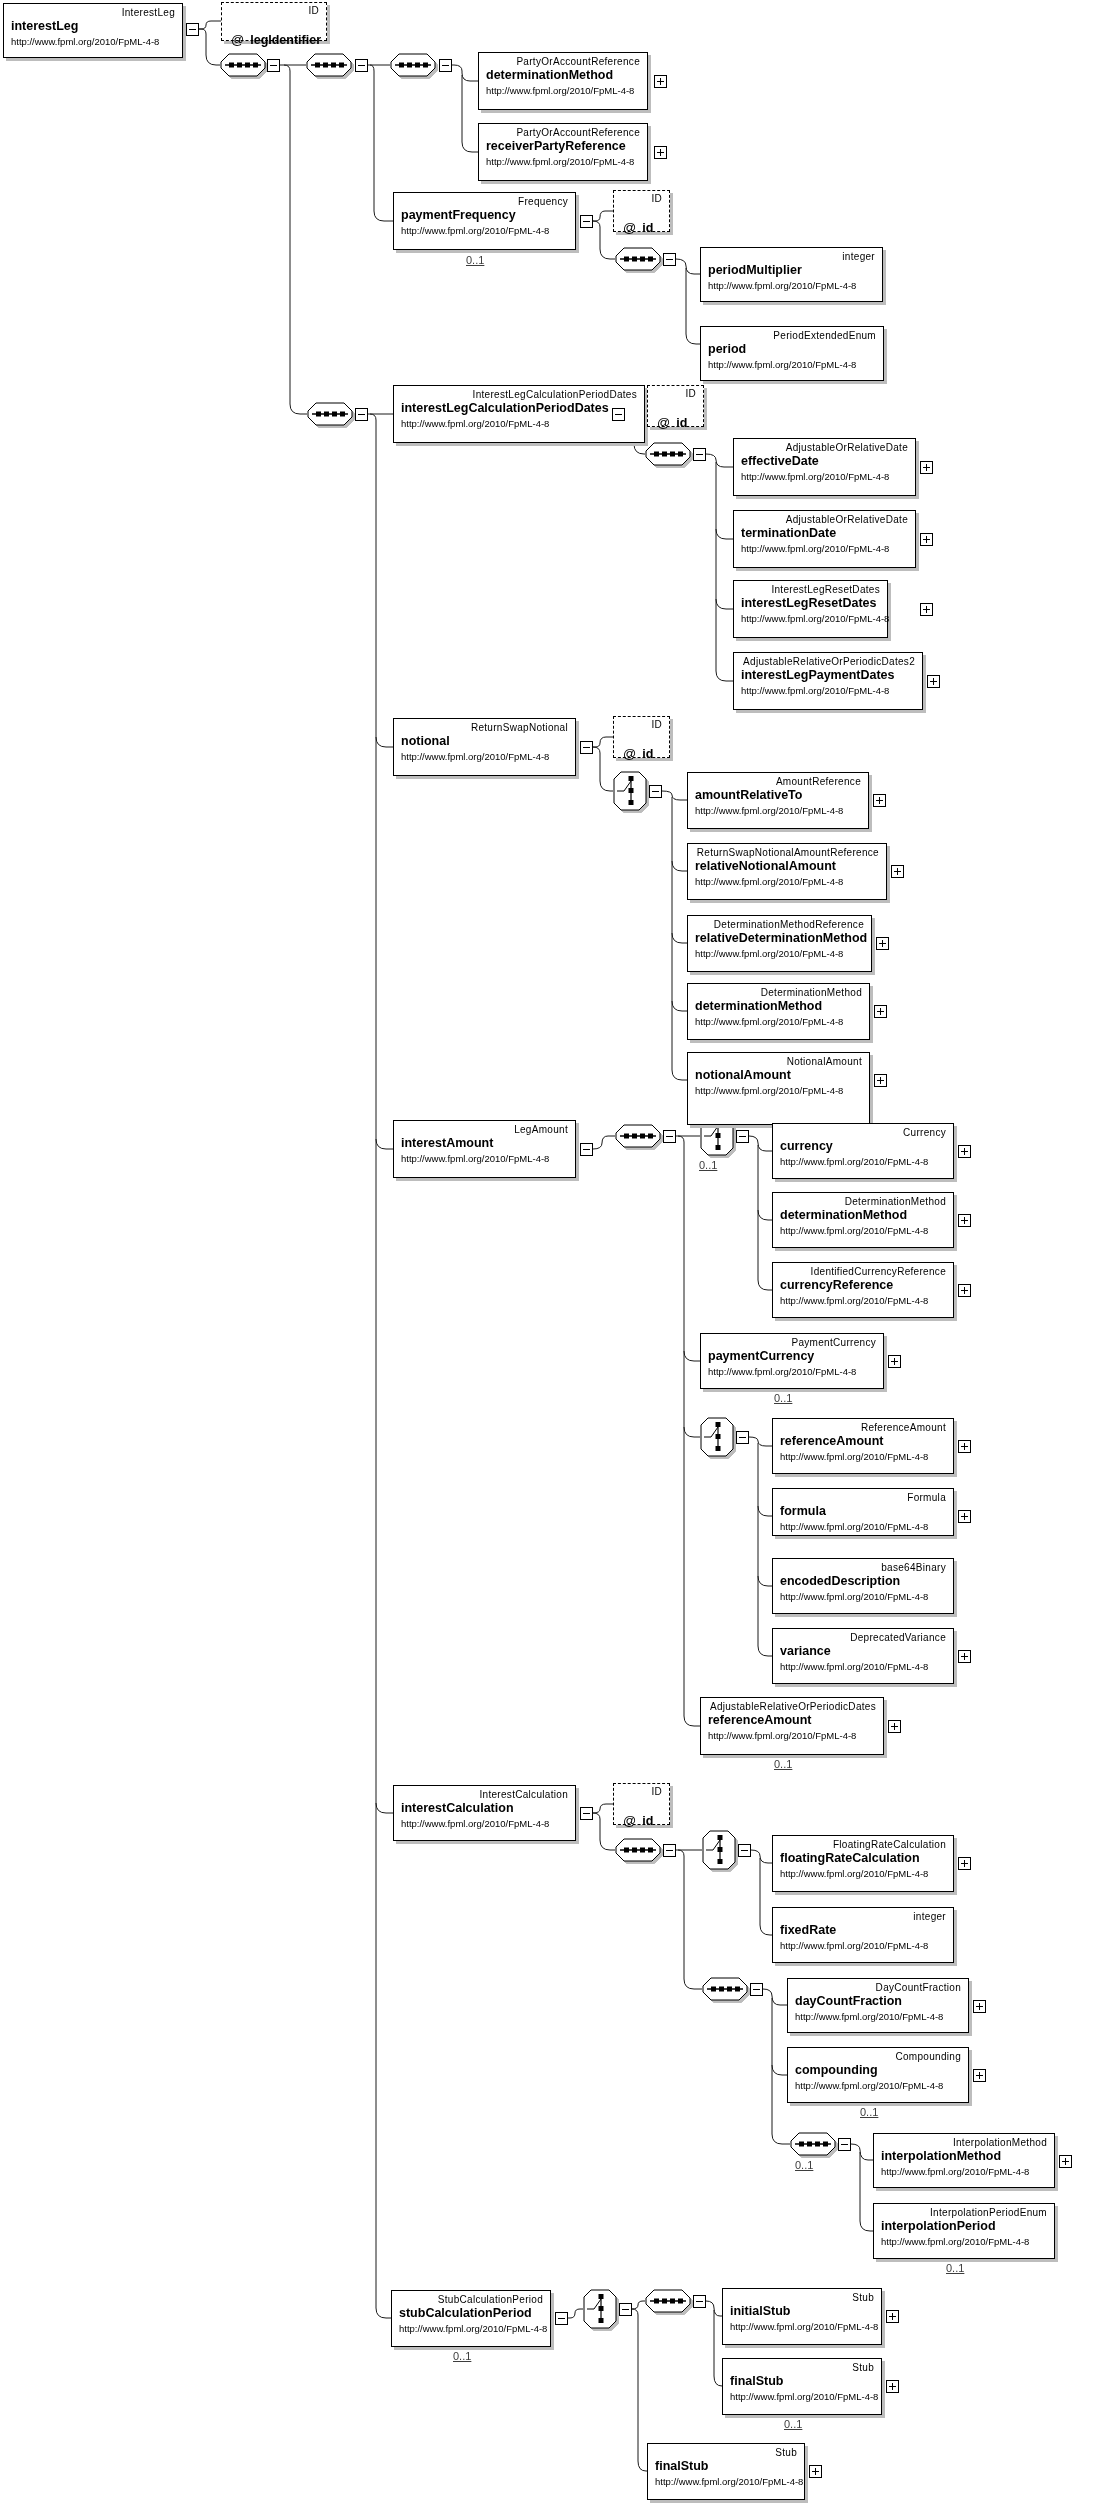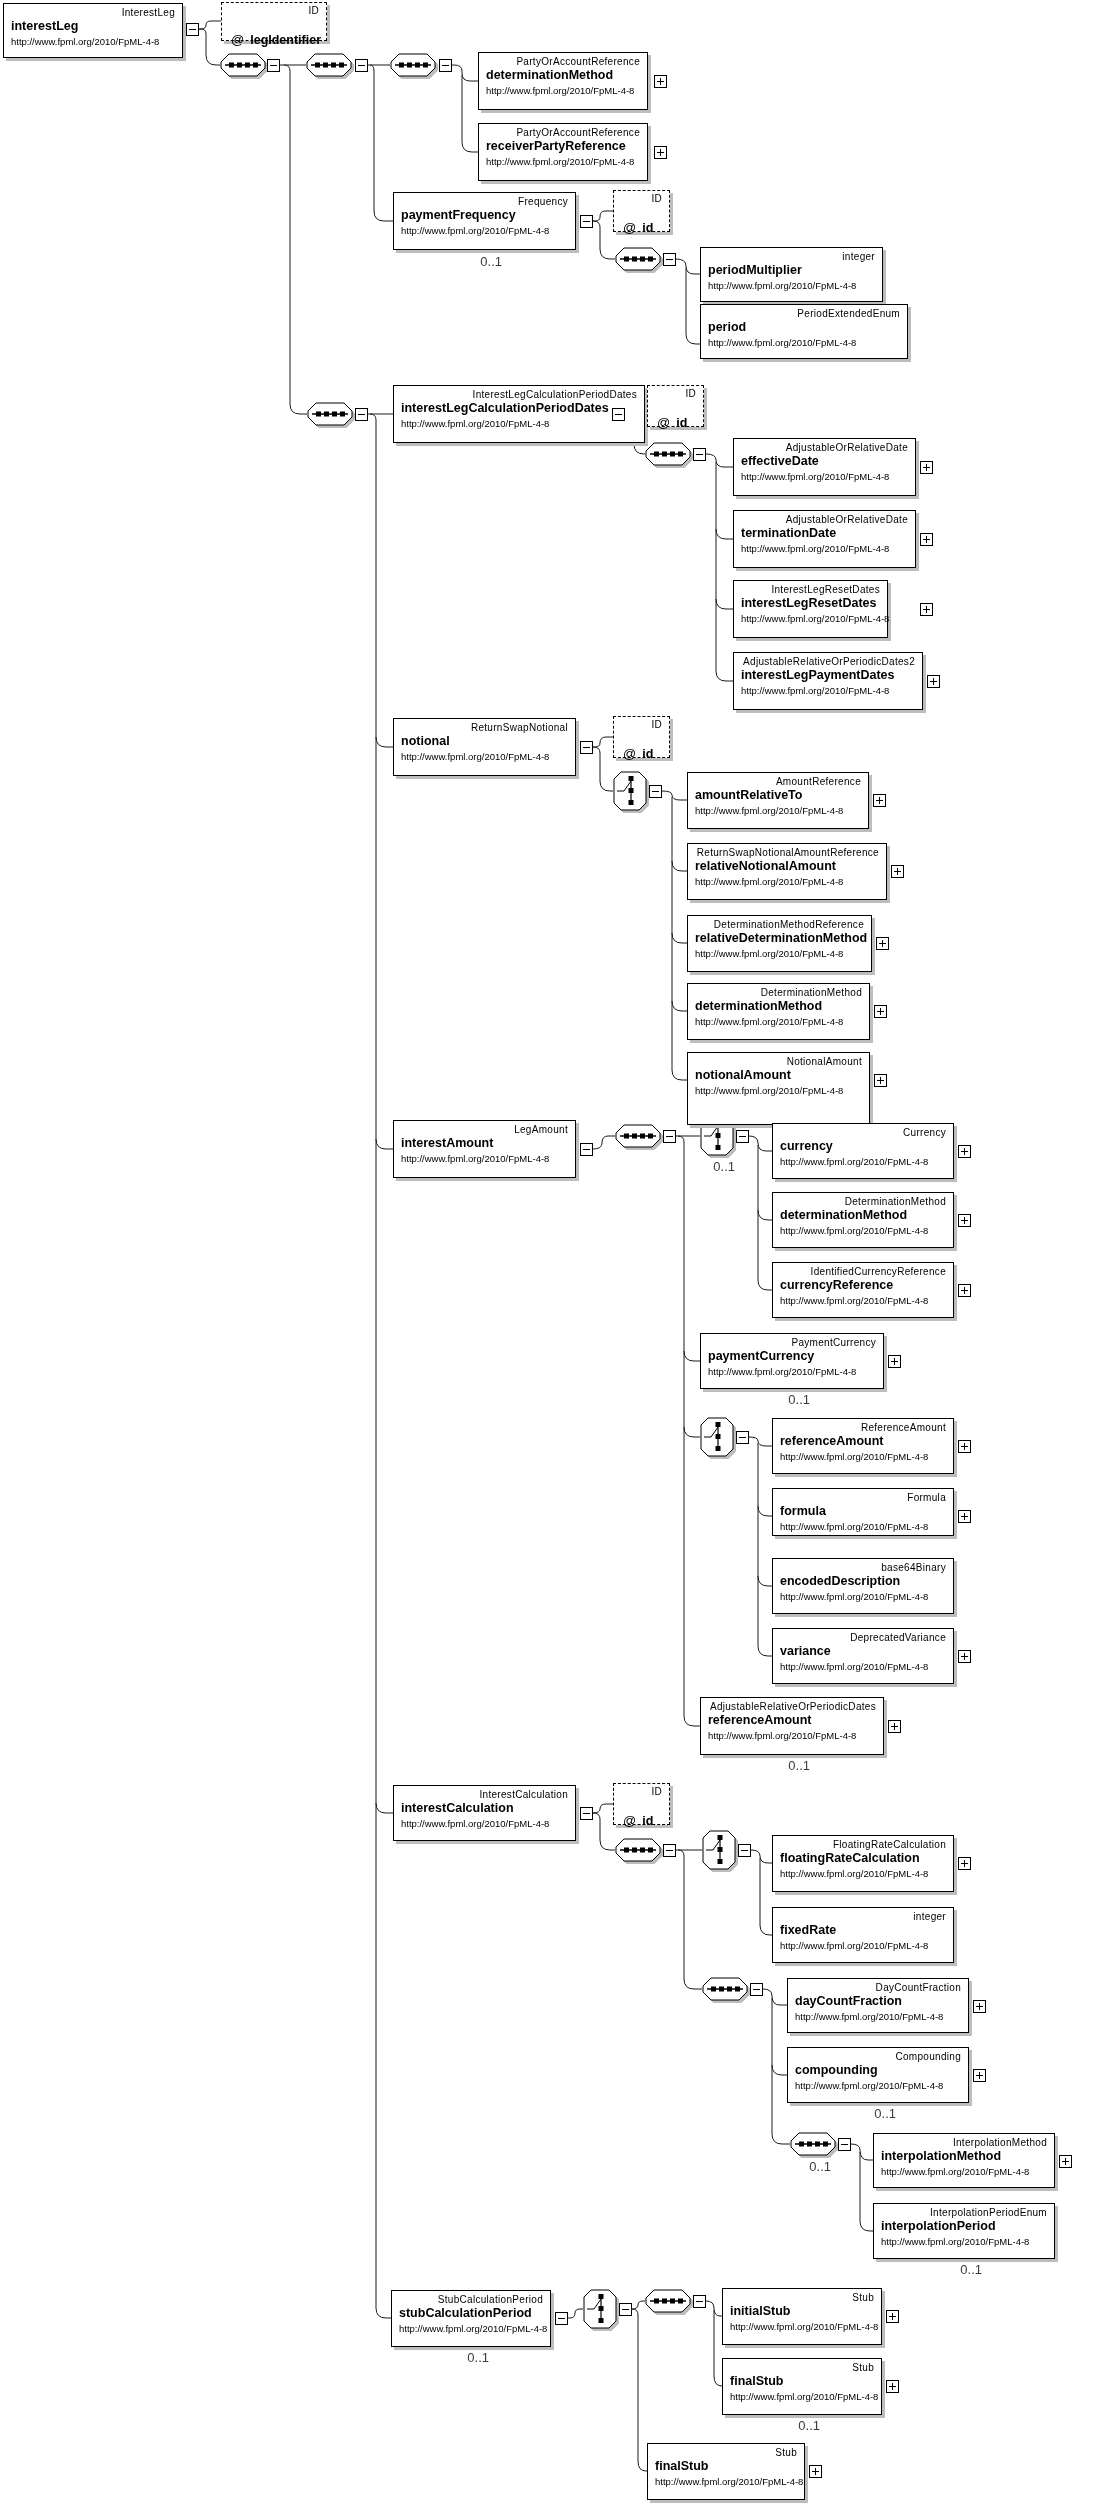--- a/index.html
+++ b/index.html
@@ -9,21 +9,21 @@
   .ebox{position:absolute;z-index:2;background:#fff;border:1px solid #000;
         box-shadow:3px 3px 0 #bdbdbd;height:58px;box-sizing:border-box;padding:3px 7px 0 7px;}
   .etype{font-size:10px;text-align:right;white-space:nowrap;letter-spacing:.3px;}
   .ename{font-size:12.5px;font-weight:bold;margin-top:1px;white-space:nowrap;}
   .ens{font-size:9.5px;margin-top:3px;white-space:nowrap;}
   .abox{position:absolute;z-index:2;background:#fff;border:1px dashed #000;
         box-shadow:3px 3px 0 #bdbdbd;box-sizing:border-box;padding:2px 7px 0 9px;}
   .atype{font-size:10px;text-align:right;white-space:nowrap;letter-spacing:.3px;}
   .aname{font-size:12.5px;font-weight:bold;white-space:nowrap;margin-top:16px;}
   .aname .at{font-weight:normal;font-size:13px;margin-right:6px;}
-  .occ{position:absolute;z-index:2;font-size:13px;color:#3d3d3d;width:36px;text-align:right;white-space:nowrap;}
+  .occ{position:absolute;z-index:2;font-size:11px;color:#3d3d3d;width:36px;text-align:left;white-space:nowrap;text-decoration:underline;}
   .handle{position:absolute;z-index:3;width:13px;height:13px;background:#fff;border:1px solid #000;box-sizing:border-box;}
   .handle::before{content:"";position:absolute;left:2px;right:2px;top:5px;height:1px;background:#000;}
   .handle.plus::after{content:"";position:absolute;top:2px;bottom:2px;left:5px;width:1px;background:#000;}
 </style>
 </head>
 <body>
 
 <div id="canvas">
 
 <svg class="overlay" width="1095" height="2507" viewBox="0 0 1095 2507">
@@ -166,21 +166,21 @@
 <div class="occ" style="left:466px;top:254px">0..1</div>
 <div class="abox" style="left:613px;top:190px;width:57px;height:42px">
   <div class="atype">ID</div>
   <div class="aname"><span class="at">@</span><span>id</span></div>
 </div>
 <div class="ebox" style="left:700px;top:247px;width:183px;height:55px">
   <div class="etype">integer</div>
   <div class="ename">periodMultiplier</div>
   <div class="ens">http://www.fpml.org/2010/FpML-4-8</div>
 </div>
-<div class="ebox" style="left:700px;top:304px;width:208px;height:55px">
+<div class="ebox" style="left:700px;top:326px;width:184px;height:55px">
   <div class="etype">PeriodExtendedEnum</div>
   <div class="ename">period</div>
   <div class="ens">http://www.fpml.org/2010/FpML-4-8</div>
 </div>
 
 <div class="ebox" style="left:393px;top:385px;width:252px">
   <div class="etype">InterestLegCalculationPeriodDates</div>
   <div class="ename">interestLegCalculationPeriodDates</div>
   <div class="ens">http://www.fpml.org/2010/FpML-4-8</div>
 </div>

